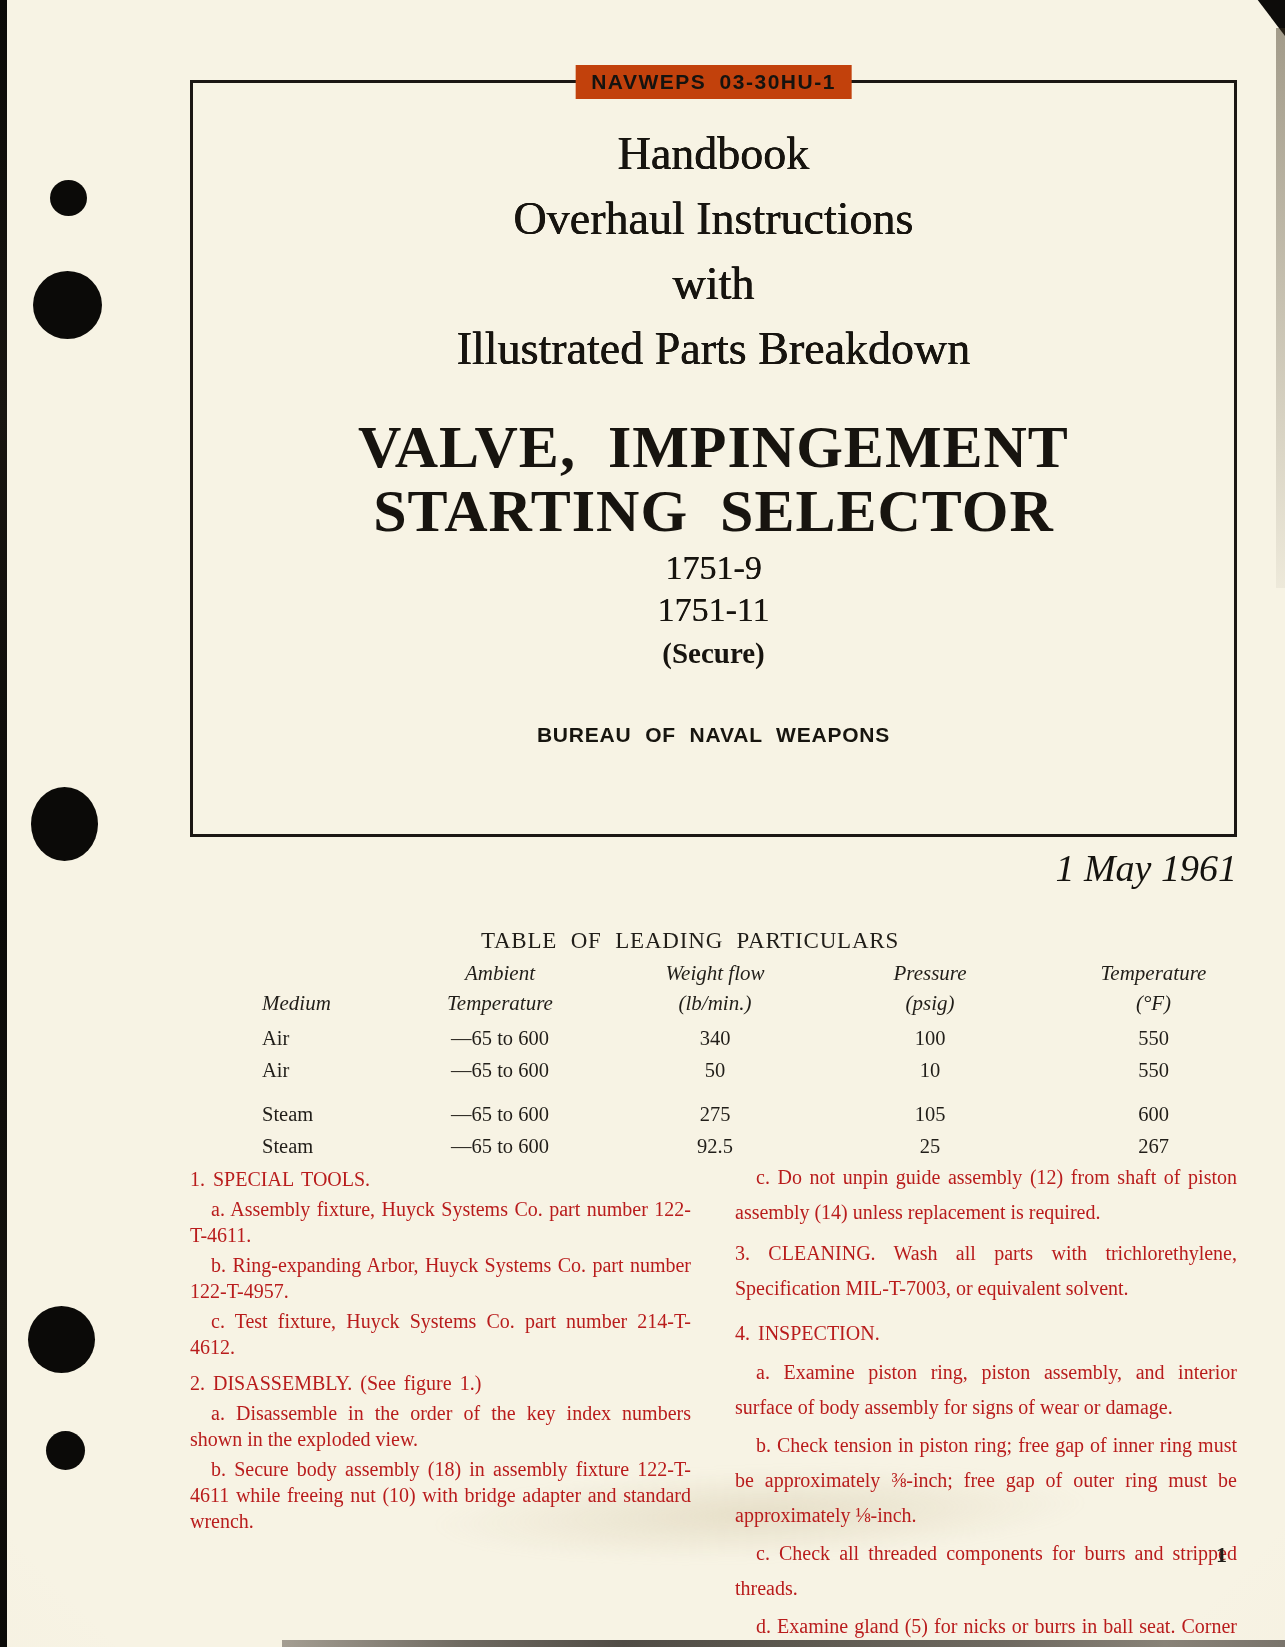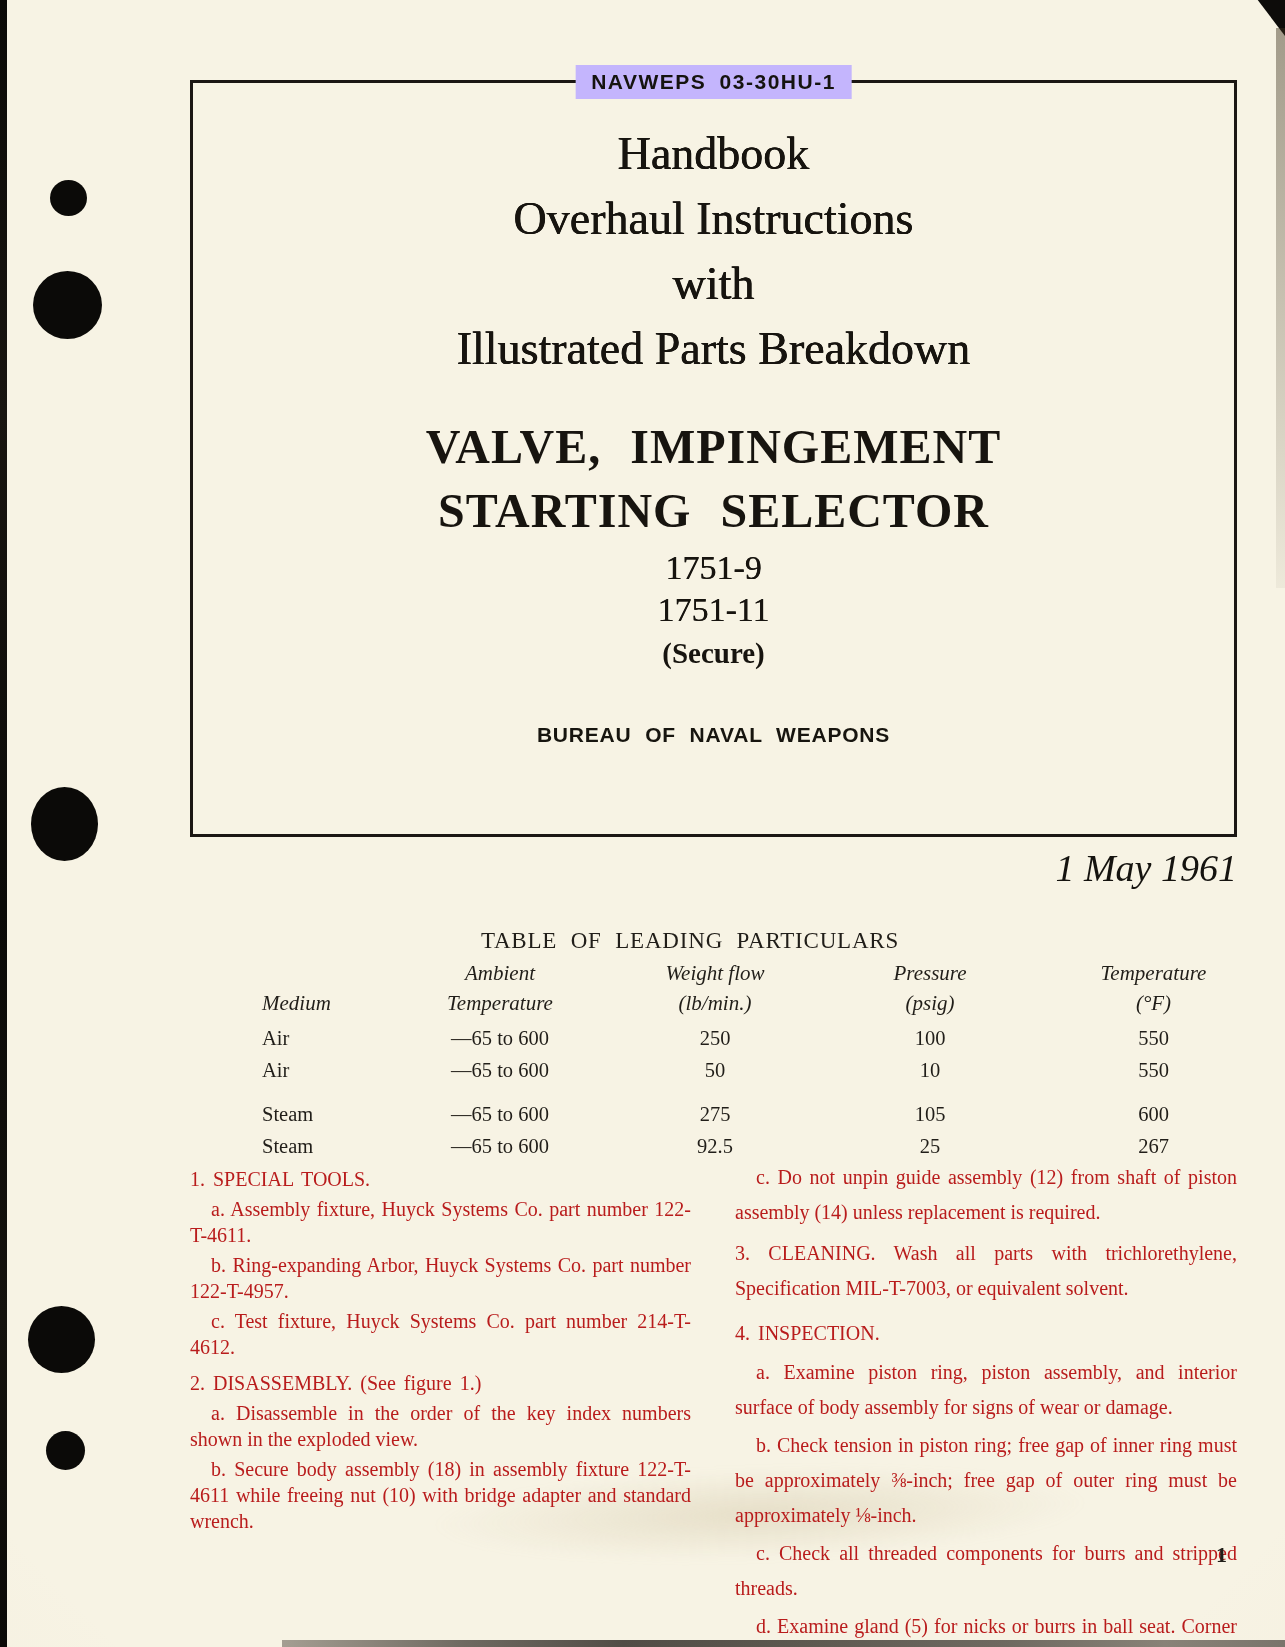--- a/index.html
+++ b/index.html
@@ -26,27 +26,27 @@
   .h1{left:50px;top:180px;width:37px;height:36px;}
   .h2{left:33px;top:271px;width:69px;height:68px;}
   .h3{left:31px;top:787px;width:67px;height:74px;}
   .h4{left:28px;top:1306px;width:67px;height:67px;}
   .h5{left:46px;top:1431px;width:39px;height:39px;}
 
   
   .title-box{position:absolute;left:190px;top:80px;width:1047px;height:757px;
     border:3px solid #1b1713;box-sizing:border-box;}
   .doc-number{position:absolute;top:-18px;left:50%;transform:translateX(-50%);
-    background:#c4b5fd;padding:0 16px;white-space:nowrap;color:#15130f;
+    background:#c2410c;padding:0 16px;white-space:nowrap;color:#15130f;
     font:700 21px/34px "Liberation Sans","DejaVu Sans",sans-serif;
     letter-spacing:1.5px;word-spacing:6px;}
   .tb-line{position:absolute;left:0;width:100%;text-align:center;color:#17140f;}
   .t-handbook{top:38px;font-size:46px;line-height:65px;
     text-shadow:0.3px 0 0 currentColor,-0.3px 0 0 currentColor;}
-  .t-subject{top:332px;font-size:48px;line-height:64px;font-weight:700;
+  .t-subject{top:332px;font-size:60px;line-height:64px;font-weight:700;
     letter-spacing:1px;word-spacing:16px;}
   .t-part{top:464px;font-size:34px;line-height:42px;
     text-shadow:0.3px 0 0 currentColor;}
   .t-huyck{top:552px;font-size:29px;line-height:36px;font-weight:700;}
   .t-published{top:636px;font:700 21px/31px "Liberation Sans","DejaVu Sans",sans-serif;
     letter-spacing:0.8px;word-spacing:7px;color:#17150f;}
 
   .date{position:absolute;right:48px;top:846px;font-style:italic;font-size:38px;color:#15130f;}
 
   
@@ -133,21 +133,21 @@
     <div class="trow hdr">
       <div class="cL">Medium</div>
       <div class="cC">Temperature</div>
       <div class="cC">(lb/min.)</div>
       <div class="cC">(psig)</div>
       <div class="c5">(°F)</div>
     </div>
     <div class="trow data first-data">
       <div class="cL">Air</div>
       <div class="cC">—65 to 600</div>
-      <div class="cC">250</div>
+      <div class="cC">340</div>
       <div class="cC">100</div>
       <div class="c5">550</div>
     </div>
     <div class="trow data">
       <div class="cL">Air</div>
       <div class="cC">—65 to 600</div>
       <div class="cC">50</div>
       <div class="cC">10</div>
       <div class="c5">550</div>
     </div>

